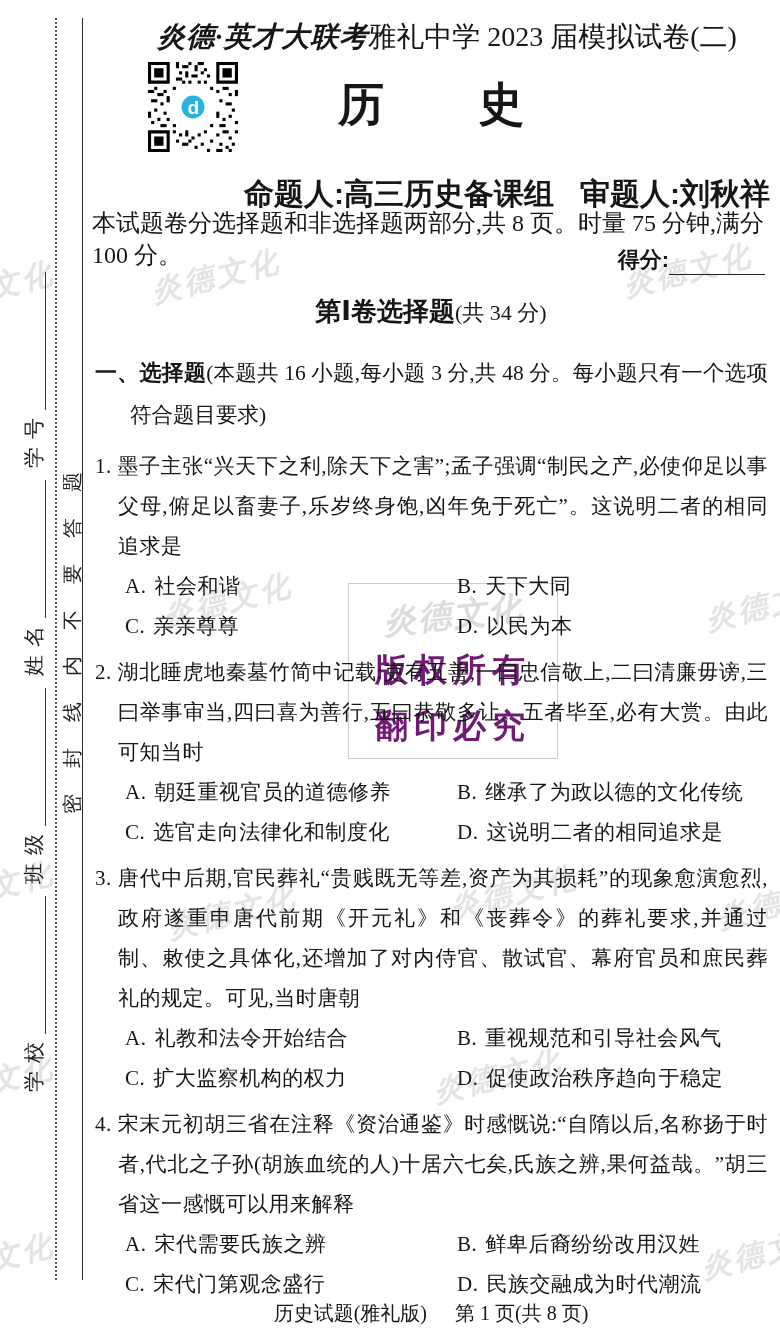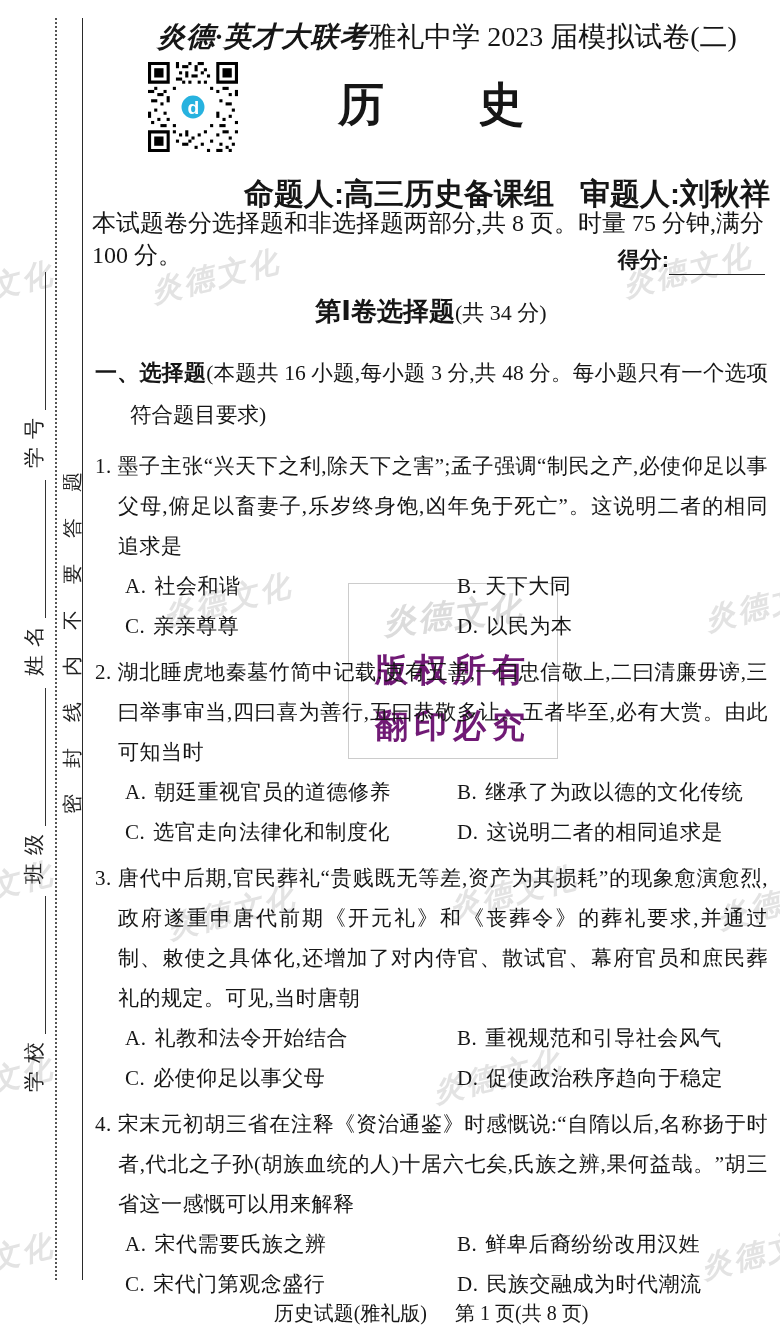--- a/index.html
+++ b/index.html
@@ -258,21 +258,21 @@
   </div>
 
   <div class="question">
     <div class="qstem">
       <span>3.</span>
       <span>唐代中后期,官民葬礼“贵贱既无等差,资产为其损耗”的现象愈演愈烈,政府遂重申唐代前期《开元礼》和《丧葬令》的葬礼要求,并通过制、敕使之具体化,还增加了对内侍官、散试官、幕府官员和庶民葬礼的规定。可见,当时唐朝</span>
     </div>
     <div class="opts">
       <div class="opt"><span class="olabel">A.</span><span>礼教和法令开始结合</span></div>
       <div class="opt"><span class="olabel">B.</span><span>重视规范和引导社会风气</span></div>
-      <div class="opt"><span class="olabel">C.</span><span>必使仰足以事父母</span></div>
+      <div class="opt"><span class="olabel">C.</span><span>扩大监察机构的权力</span></div>
       <div class="opt"><span class="olabel">D.</span><span>促使政治秩序趋向于稳定</span></div>
     </div>
   </div>
 
   <div class="question">
     <div class="qstem">
       <span>4.</span>
       <span>宋末元初胡三省在注释《资治通鉴》时感慨说:“自隋以后,名称扬于时者,代北之子孙(胡族血统的人)十居六七矣,氏族之辨,果何益哉。”胡三省这一感慨可以用来解释</span>
     </div>
     <div class="opts">

